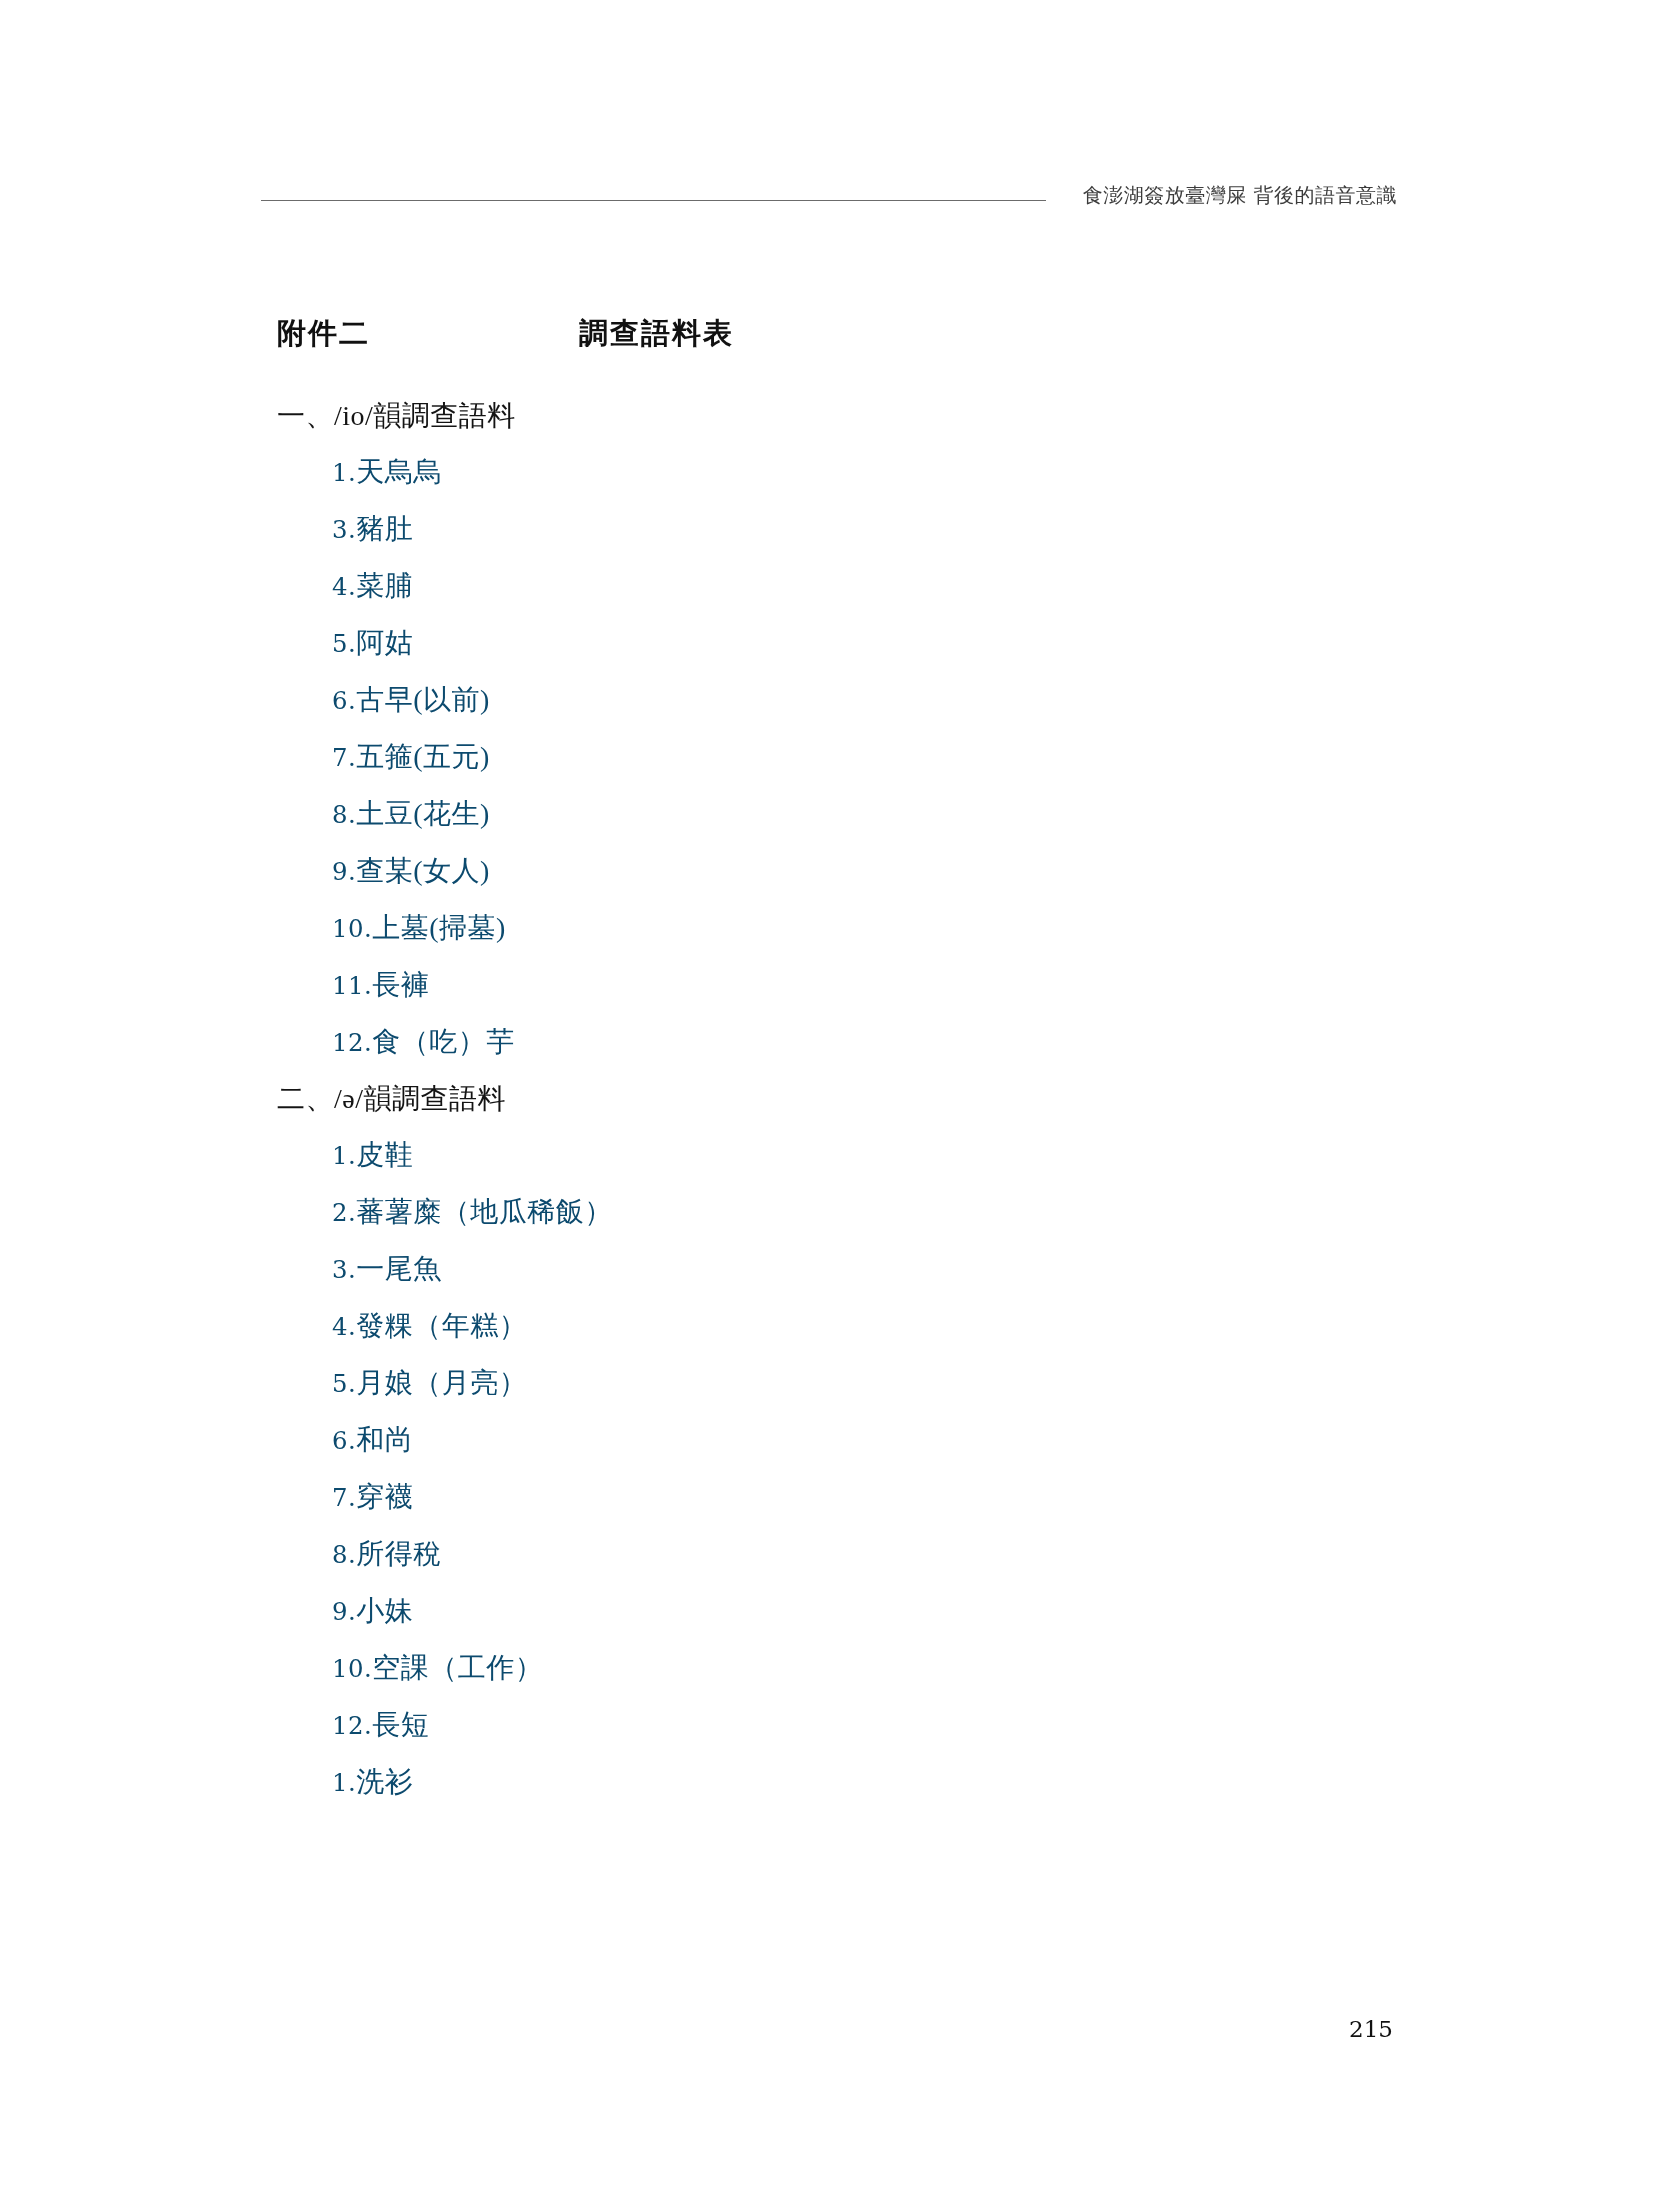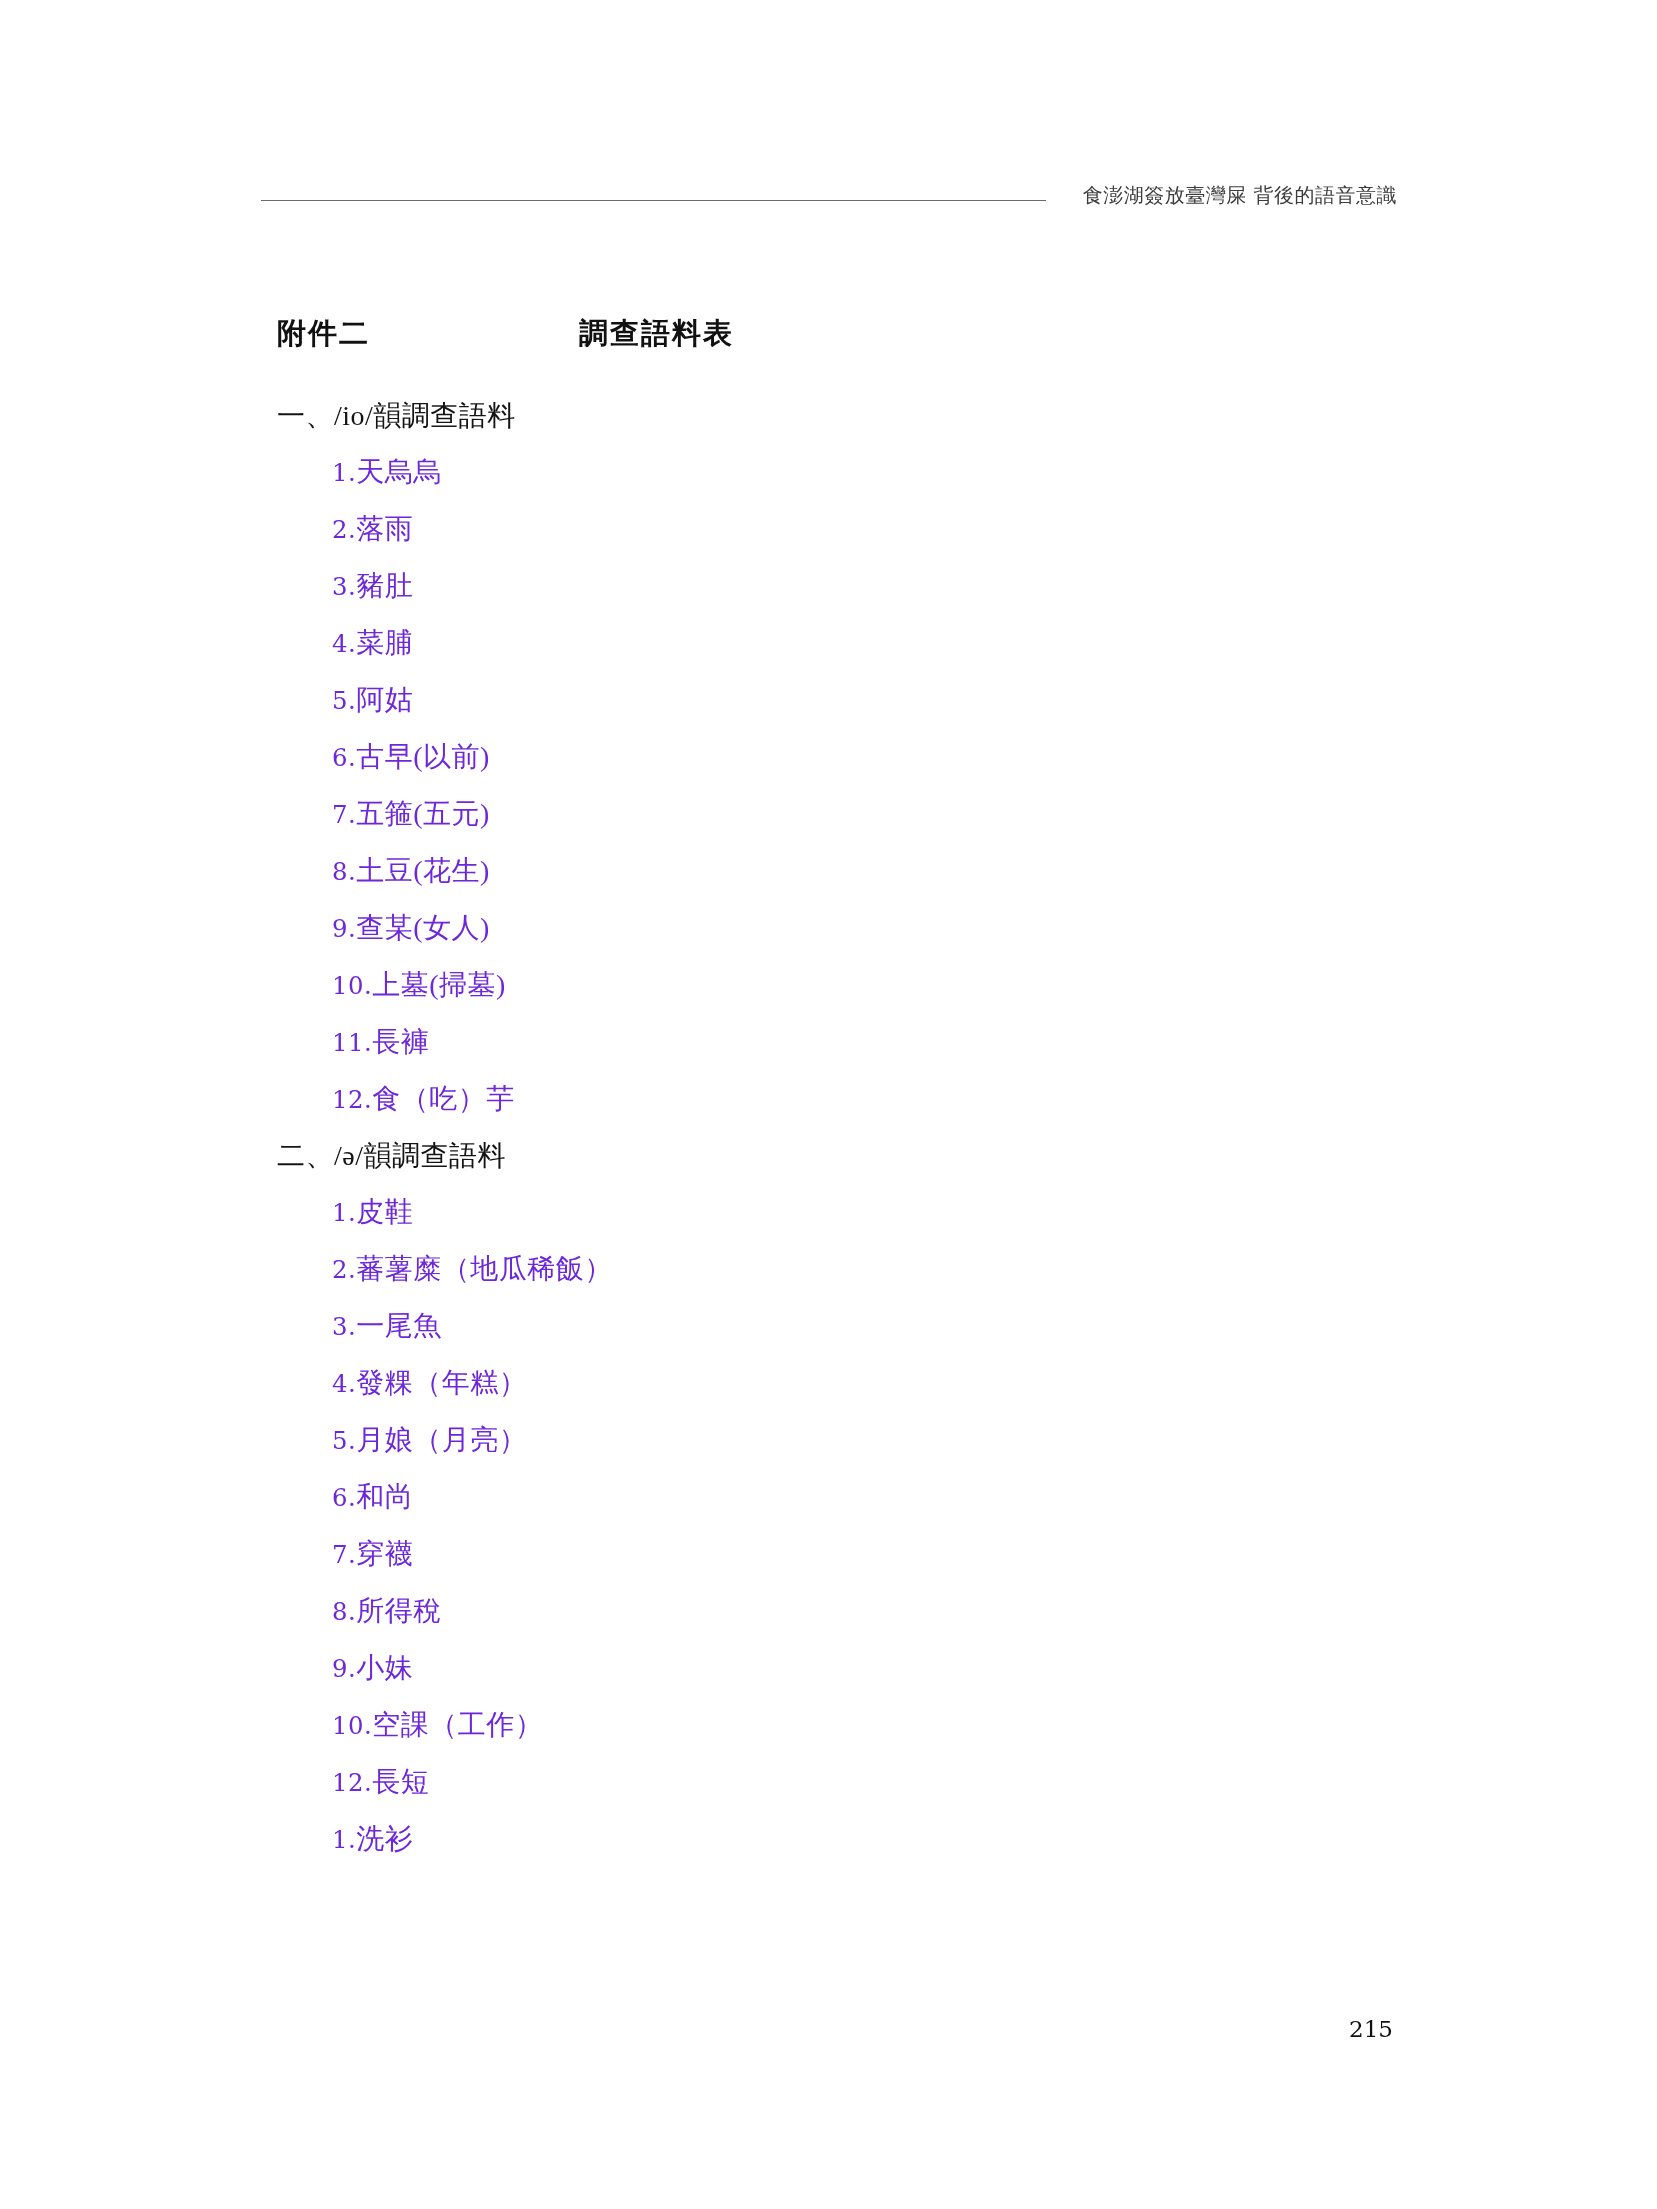--- a/index.html
+++ b/index.html
@@ -85,21 +85,21 @@
     white-space: nowrap;
   }
   .item-list {
     margin: 0;
     padding: 0;
     list-style: none;
   }
   .item {
     font-size: 28px;
     line-height: 56px;
-    color: #6d28d9;
+    color: #0c4a6e;
     padding-left: 55px;
     white-space: nowrap;
   }
   .item .num {
     font-family: "DejaVu Serif", serif;
     font-size: 24.4px;
     letter-spacing: 0.5px;
   }
   .item .word {
     letter-spacing: 0.5px;
@@ -128,21 +128,20 @@
     <div class="title-left">附件二</div>
     <div class="title-right">調查語料表</div>
   </div>
 
   <div class="content">
 
     <div class="section">
       <div class="section-head">一、/io/韻調查語料</div>
       <ul class="item-list">
         <li class="item"><span class="num">1.</span><span class="word">天烏烏</span></li>
-        <li class="item"><span class="num">2.</span><span class="word">落雨</span></li>
         <li class="item"><span class="num">3.</span><span class="word">豬肚</span></li>
         <li class="item"><span class="num">4.</span><span class="word">菜脯</span></li>
         <li class="item"><span class="num">5.</span><span class="word">阿姑</span></li>
         <li class="item"><span class="num">6.</span><span class="word">古早(以前)</span></li>
         <li class="item"><span class="num">7.</span><span class="word">五箍(五元)</span></li>
         <li class="item"><span class="num">8.</span><span class="word">土豆(花生)</span></li>
         <li class="item"><span class="num">9.</span><span class="word">查某(女人)</span></li>
         <li class="item"><span class="num">10.</span><span class="word">上墓(掃墓)</span></li>
         <li class="item"><span class="num">11.</span><span class="word">長褲</span></li>
         <li class="item"><span class="num">12.</span><span class="word">食（吃）芋</span></li>

